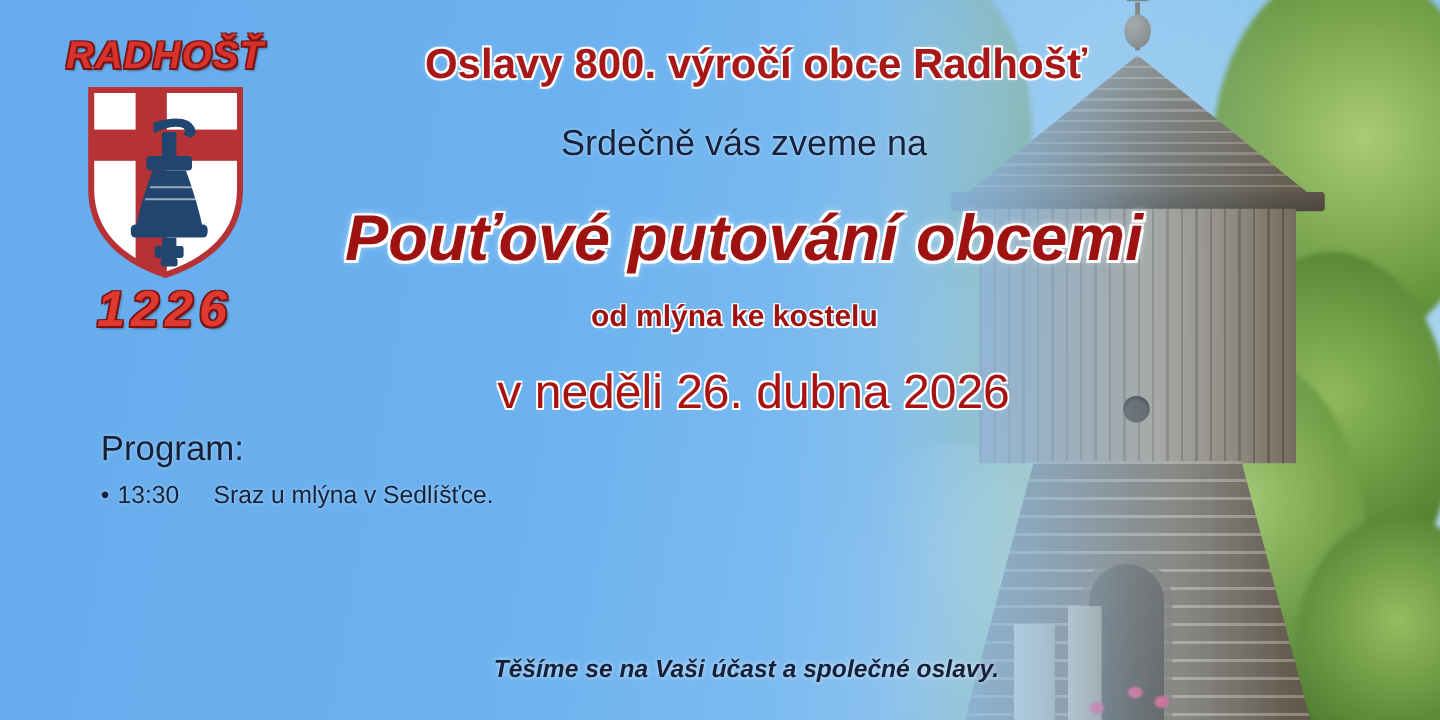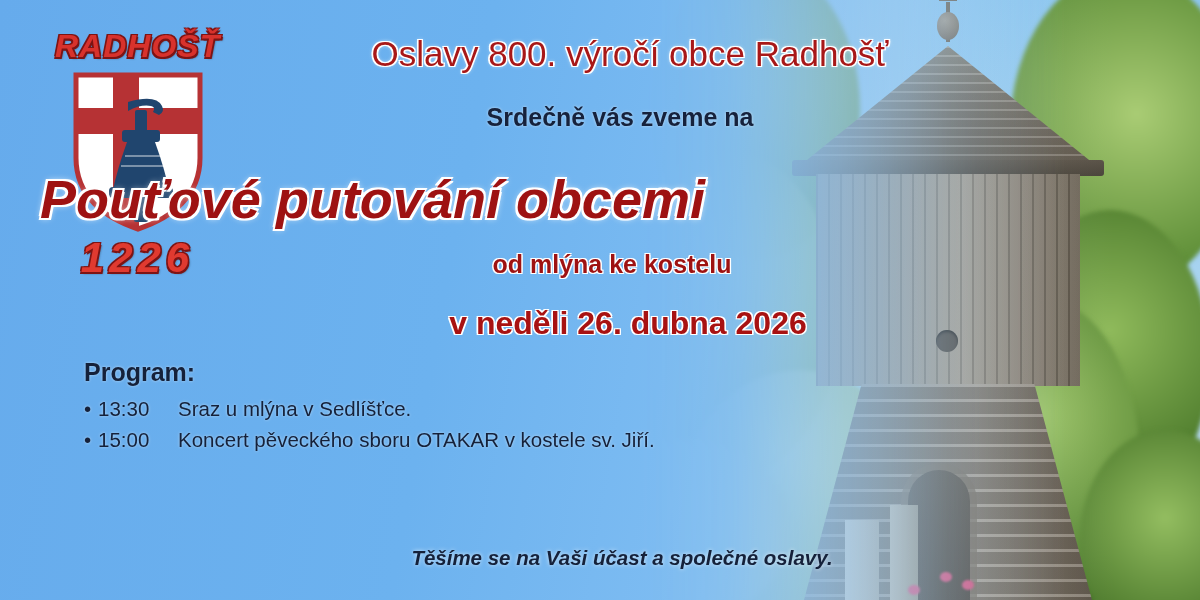--- a/index.html
+++ b/index.html
@@ -87,48 +87,48 @@
     text-shadow:
       -1.5px -1.5px 0 #7d1414, 1.5px -1.5px 0 #7d1414,
       -1.5px 1.5px 0 #7d1414, 1.5px 1.5px 0 #7d1414,
       2px 2px 2px rgba(0,0,0,.35);
   }
 
   
   .hdr1{
     position:absolute;left:0;right:0;top:34px;text-align:center;
     padding-left:60px;
-    font-size:35px;font-weight:normal;color:#a81818;
+    font-size:35px;font-weight:bold;color:#a81818;
     text-shadow:-1.4px -1.4px 0 #fff,1.4px -1.4px 0 #fff,-1.4px 1.4px 0 #fff,1.4px 1.4px 0 #fff,
                 0 0 4px rgba(255,255,255,.9);
   }
   .hdr2{
     position:absolute;left:0;right:0;top:103px;text-align:center;padding-left:40px;
-    font-size:25px;font-weight:bold;color:#16223c;
+    font-size:30px;font-weight:normal;color:#16223c;
     text-shadow:0 0 3px rgba(255,255,255,.55);
   }
   .hdr3{
-    position:absolute;left:0;right:0;top:168px;padding-left:40px;
+    position:absolute;left:0;right:0;top:168px;text-align:center;padding-left:40px;
     font-size:54px;font-weight:bold;font-style:italic;color:#9e1212;
     text-shadow:-2.2px -2.2px 0 #fff,2.2px -2.2px 0 #fff,-2.2px 2.2px 0 #fff,2.2px 2.2px 0 #fff,
                 0 0 7px rgba(255,255,255,.95);
   }
   .hdr4{
     position:absolute;left:0;right:0;top:250px;text-align:center;padding-left:24px;
     font-size:25px;font-weight:bold;color:#9e1212;
     text-shadow:-1.2px -1.2px 0 #fff,1.2px -1.2px 0 #fff,-1.2px 1.2px 0 #fff,1.2px 1.2px 0 #fff;
   }
   .hdr5{
     position:absolute;left:0;right:0;top:305px;text-align:center;padding-left:56px;
-    font-size:32px;font-weight:bold;color:#a81212;
+    font-size:40px;font-weight:normal;color:#a81212;
     text-shadow:-1.4px -1.4px 0 #fff,1.4px -1.4px 0 #fff,-1.4px 1.4px 0 #fff,1.4px 1.4px 0 #fff;
   }
 
   .program{position:absolute;left:84px;top:358px;width:1000px;color:#15213a;}
-  .prog-title{font-size:25px;font-weight:bold;margin:0 0 6px 0;
+  .prog-title{font-size:29px;font-weight:normal;margin:0 0 6px 0;
       text-shadow:0 0 3px rgba(255,255,255,.5);}
   .prog-list{list-style:none;margin:0;padding:0;}
   .prog-item{font-size:20.5px;font-weight:normal;line-height:31px;white-space:nowrap;
       text-shadow:0 0 3px rgba(255,255,255,.5);}
   .bullet{display:inline-block;width:14px;}
   .ptime{display:inline-block;min-width:80px;}
 
   .closing{
     position:absolute;left:16px;right:0;top:546px;text-align:center;padding-left:28px;
     font-size:20.5px;font-weight:bold;font-style:italic;color:#15213a;
@@ -219,21 +219,18 @@
   <div class="hdr3">Pouťové putování obcemi</div>
   <div class="hdr4">od mlýna ke kostelu</div>
   <div class="hdr5">v neděli 26. dubna 2026</div>
 
   <div class="program">
     <div class="prog-title">Program:</div>
     <ul class="prog-list">
       <li class="prog-item">
         <span class="bullet">•</span><span class="ptime">13:30</span><span>Sraz u mlýna v Sedlíšťce.</span>
       </li>
-      <li class="prog-item">
-        <span class="bullet">•</span><span class="ptime">15:00</span><span>Koncert pěveckého sboru OTAKAR v kostele sv. Jiří.</span>
-      </li>
     </ul>
   </div>
 
   <div class="closing">Těšíme se na Vaši účast a společné oslavy.</div>
 
 </div>
 
 </body></html>

